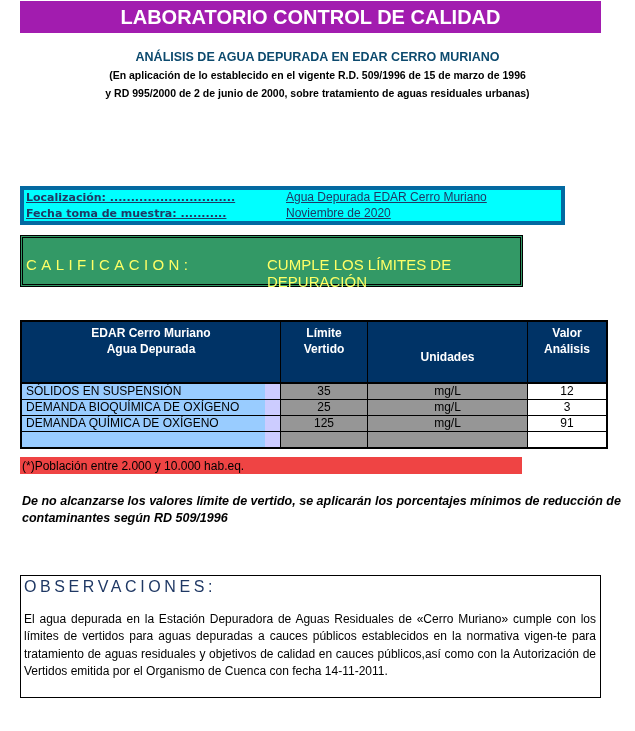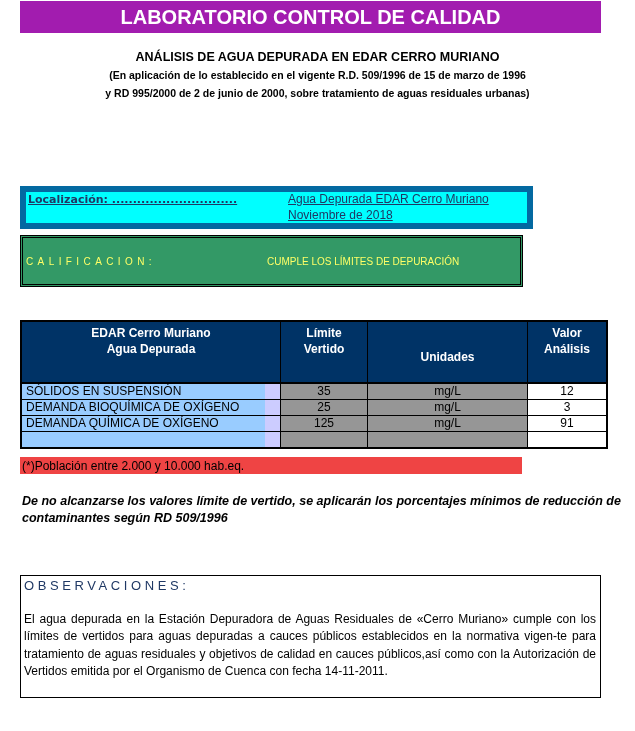--- a/index.html
+++ b/index.html
@@ -5,35 +5,35 @@
     html, body { margin:0; padding:0; background:#ffffff; }
     body { width:635px; height:731px; position:relative; overflow:hidden;
            font-family:"Liberation Sans", sans-serif; color:#000; }
     .abs { position:absolute; }
 
     #hdr { left:20px; top:1px; width:581px; height:32px; background:#a21caf;
            color:#fff; font-weight:bold; font-size:20px; text-align:center;
            line-height:33px; }
 
     #subtitle { left:0; top:50px; width:635px; text-align:center;
-                color:#000000; font-weight:bold; font-size:12.5px; }
+                color:#0c4a6e; font-weight:bold; font-size:12.5px; }
     #legal1, #legal2 { left:0; width:635px; text-align:center; font-weight:bold;
                        font-size:10.5px; color:#000; }
     #legal1 { top:69px; }
     #legal2 { top:87px; }
 
     #info { left:20px; top:186px; width:501px; height:31px; background:#00ffff;
-            border:6px solid #0369a1; font-size:12px; }
+            border:4px solid #0369a1; font-size:12px;padding-left:36px; }
     .info-row { position:absolute; left:2px; height:15px; line-height:15px; width:496px; }
     .info-row .lbl { position:absolute; left:0; color:#1f3864; font-weight:bold;
                      text-decoration:underline; font-family:"DejaVu Sans", sans-serif; font-size:11px; }
     .info-row .val { position:absolute; left:260px; color:#1f3864; text-decoration:underline; }
 
     #calif { left:20px; top:235px; width:497px; height:46px; background:#339966;
-             border:3px double #000; color:#ffff66; font-size:10px; }
+             border:3px double #000; color:#ffff66; font-size:15px; }
     #calif .lbl { position:absolute; left:3px; top:18px; letter-spacing:4.4px; }
     #calif .val { position:absolute; left:244px; top:18px; }
 
     table#res { position:absolute; left:20px; top:320px; border-collapse:collapse;
                 font-size:12px;border-radius:8px; }
     #res th { background:#003366; color:#fff; font-weight:bold; border:1px solid #000;
               height:49px; vertical-align:top; padding-top:3px; line-height:16px; }
     #res th.mid { vertical-align:middle; padding-top:10px; }
     #res td { border:1px solid #000; height:15px; line-height:15px; padding:0; }
     #res tr.first td { border-top:2px solid #000; }
@@ -42,38 +42,39 @@
     #res td.white { background:#fff; text-align:center; }
     #res { border:2px solid #000; }
 
     #poblacion { left:20px; top:457px; width:500px; height:17px; background:#ef4444;
                  font-size:12px; line-height:18px; padding-left:2px; }
 
     #nota { left:22px; top:493px; width:610px; font-weight:bold; font-style:italic;
             font-size:12.5px; line-height:17px; }
 
     #obs { left:20px; top:575px; width:579px; height:121px; border:1px solid #000; font-size:12px; }
-    #obs .title { position:absolute; left:3px; top:2px; color:#1f3864; letter-spacing:3.6px; font-size:13px; }
+    #obs .title { position:absolute; left:3px; top:2px; color:#1f3864; letter-spacing:3.6px; font-size:16px; }
     #obs .body { position:absolute; left:3px; top:35px; width:572px; line-height:17.3px; text-align:justify; }
   </style>
 </head>
 <body>
 
 <div id="hdr" class="abs">LABORATORIO CONTROL DE CALIDAD</div>
 <div id="subtitle" class="abs">ANÁLISIS DE AGUA DEPURADA EN EDAR CERRO MURIANO</div>
 <div id="legal1" class="abs">(En aplicación de lo establecido en el vigente R.D. 509/1996 de 15 de marzo de 1996</div>
 <div id="legal2" class="abs">y RD 995/2000 de 2 de junio de 2000, sobre tratamiento de aguas residuales urbanas)</div>
 
 <div id="info" class="abs">
   <div class="info-row" style="top:0px;">
     <span class="lbl">Localización: ..............................</span>
     <span class="val">Agua Depurada EDAR Cerro Muriano</span>
   </div>
   <div class="info-row" style="top:16px;">
-    <span class="val">Noviembre de 2018</span>
+    <span class="lbl">Fecha toma de muestra: ...........</span>
+    <span class="val">Noviembre de 2020</span>
   </div>
 </div>
 
 <div id="calif" class="abs">
   <span class="lbl">CALIFICACION:</span>
   <span class="val">CUMPLE LOS LÍMITES DE DEPURACIÓN</span>
 </div>
 
 <table id="res">
   <thead>

